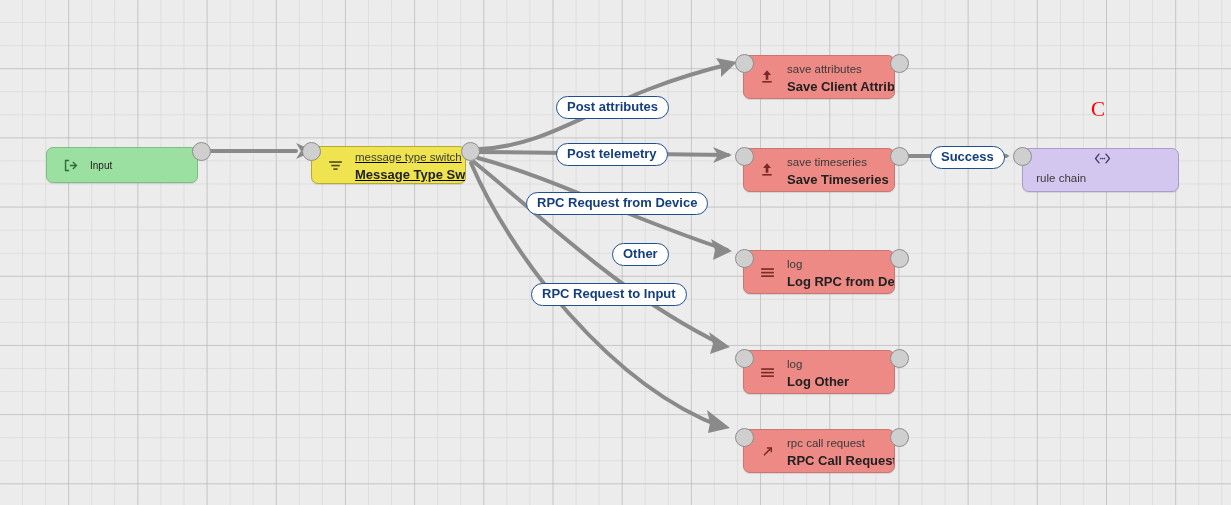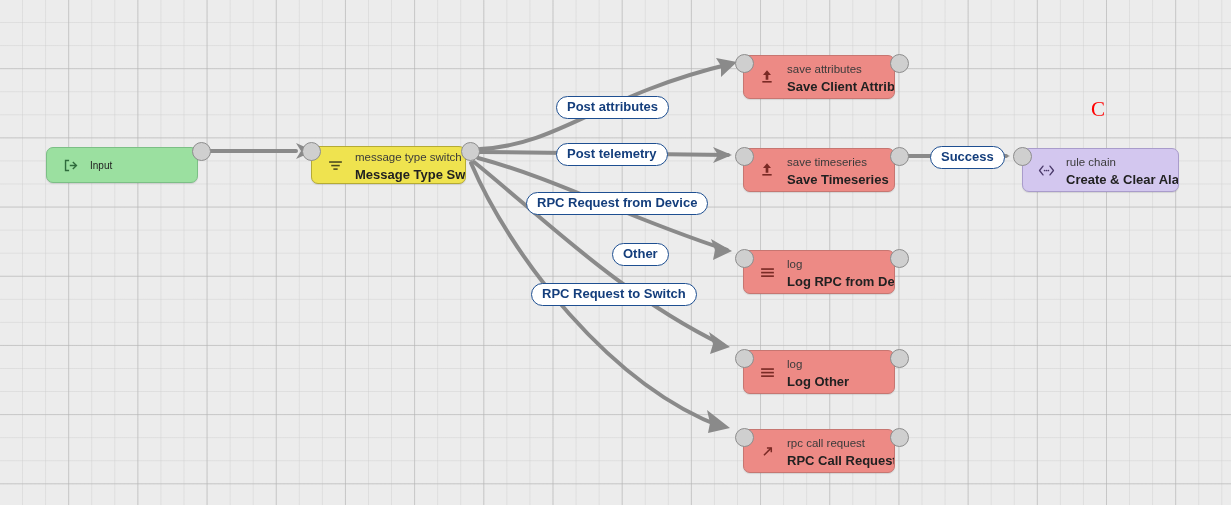--- a/index.html
+++ b/index.html
@@ -57,21 +57,21 @@
     box-sizing: border-box;
     border-radius: 7px;
     border: 1px solid #9a9a9a;
     display: flex;
     align-items: center;
     padding-left: 12px;
     box-shadow: 0 1px 1px rgba(0,0,0,0.10);
     margin-top: 14px;
   }
   .node-green  { background: #9be0a0; border-color: #7cbf86; }
-  .node-yellow { background: #efe34f; border-color: #b5ab34; }
+  .node-yellow { background: #efe34f; border-color: #b5ab34; text-decoration: underline; }
   .node-red    { background: #ed8a85; border-color: #c77671; }
   .node-purple { background: #d3c7ef; border-color: #a99ccb; }
 
   .node-icon {
     width: 22px;
     min-width: 22px;
     height: 22px;
     margin-right: 9px;
     display: flex;
     align-items: center;
@@ -261,21 +261,21 @@
     </svg>
   </span>
   <span class="node-text">
     <span class="node-type">rpc call request</span><br>
     <span class="node-title">RPC Call Request</span>
   </span>
 </div>
 <div class="port" style="left:735px; top:428px;"></div>
 <div class="port" style="left:890px; top:428px;"></div>
 
-<div class="node node-purple" style="left:1022px; top:134px; width:157px; height:44px;">
+<div class="node node-purple" style="left:1022px; top:134px; width:157px; height:44px;flex-direction:column;">
   <span class="node-icon">
     <svg width="19" height="19" viewBox="0 0 24 24">
       <path d="M7.6 6.5 L3.2 12 l4.4 5.5" stroke="#4b3a6b" stroke-width="1.7" fill="none" stroke-linecap="round" stroke-linejoin="round"></path>
       <path d="M16.4 6.5 L20.8 12 l-4.4 5.5" stroke="#4b3a6b" stroke-width="1.7" fill="none" stroke-linecap="round" stroke-linejoin="round"></path>
       <circle cx="9.6" cy="12" r="1.1" fill="#4b3a6b"></circle>
       <circle cx="12" cy="12" r="1.1" fill="#4b3a6b"></circle>
       <circle cx="14.4" cy="12" r="1.1" fill="#4b3a6b"></circle>
     </svg>
   </span>
   <span class="node-text">
@@ -286,17 +286,17 @@
 <div class="port" style="left:1013px; top:147px;"></div>
 
 <div class="link-label" style="left:556px; top:96px;">Post attributes</div>
 
 <div class="link-label" style="left:556px; top:143px;">Post telemetry</div>
 
 <div class="link-label" style="left:526px; top:192px;">RPC Request from Device</div>
 
 <div class="link-label" style="left:586px; top:243px;margin-left:26px;">Other</div>
 
-<div class="link-label" style="left:531px; top:283px;">RPC Request to Switch</div>
+<div class="link-label" style="left:531px; top:283px;">RPC Request to Input</div>
 
 <div class="link-label" style="left:930px; top:146px;">Success</div>
 
 <div id="cursor-marker" style="left:1091px; top:99px;">C</div>
 
 </body></html>

